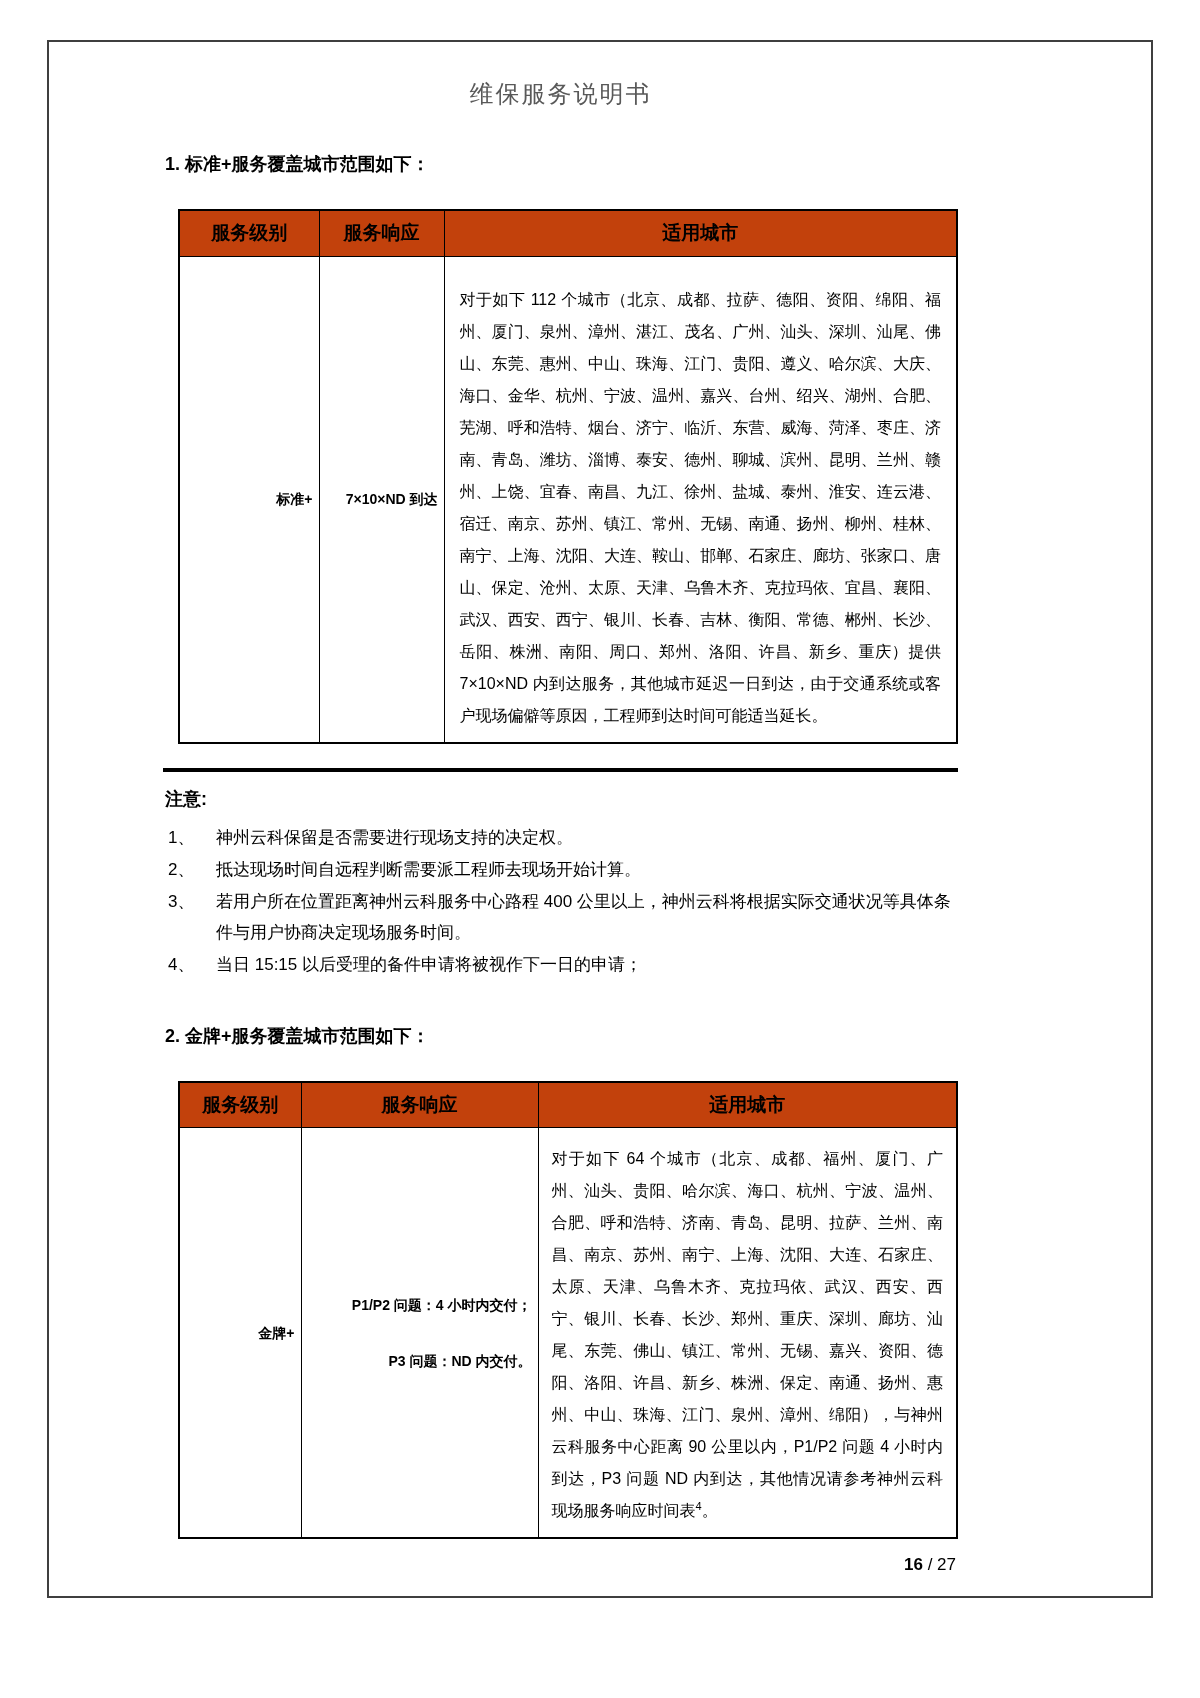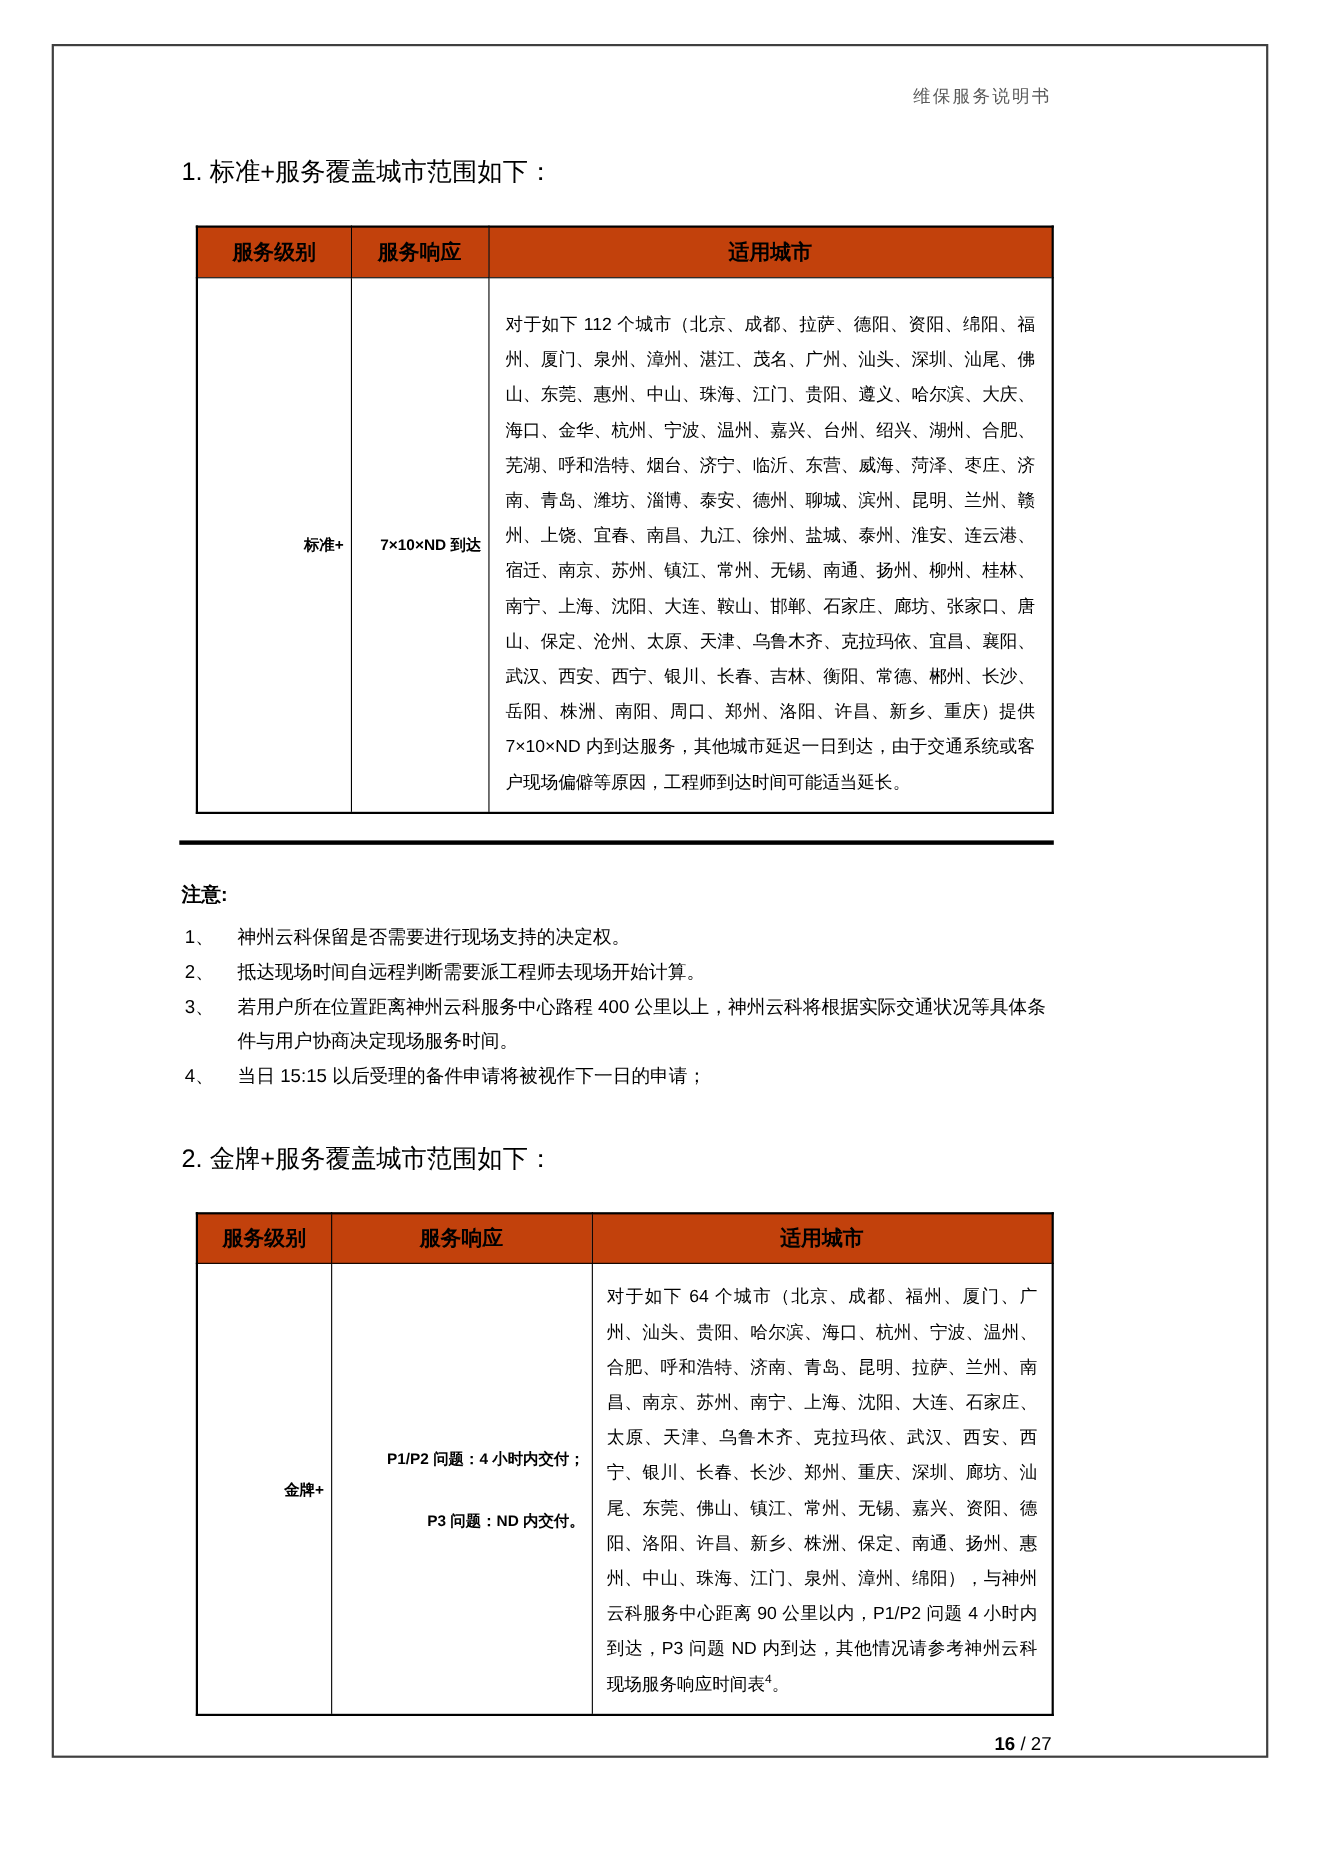--- a/index.html
+++ b/index.html
@@ -19,28 +19,28 @@
     width:1106px; height:1558px;
     border:2px solid #3f3f3f;
     pointer-events:none;
   }
   .content {
     position:relative;
     padding:0 244px 0 165px;
   }
   .doc-header {
     padding-top:78px;
-    text-align:right;
-    font-size:16px;
+    text-align:center;
+    font-size:24px;
     letter-spacing:2px;
     color:#595959;
   }
   .section-title {
-    font-size:23px;
-    font-weight:400;
+    font-size:18px;
+    font-weight:700;
   }
   .st1 { margin-top:42px; }
   .st2 { margin-top:44px; }
 
   table.svc-table {
     margin-left:13px;
     margin-top:33px;
     width:778px;
     border-collapse:collapse;
     border:2px solid #000;
@@ -77,21 +77,21 @@
   .t2 col.c1 { width:122px; } .t2 col.c2 { width:237px; } .t2 col.c3 { width:419px; }
   .t2 td.cell-cities { padding:15px 13px 10px 13px; }
   .resp-line2 { margin-top:26px; }
 
   .thick-divider {
     margin:24px -2px 0 -2px;
     border-top:4px solid #000;
     height:0;
   }
   .notes-title {
-    margin-top:33px;
+    margin-top:15px;
     font-size:18px;
     font-weight:700;
   }
   .notes { margin-top:11px; }
   .note-item {
     display:flex;
     font-size:17px;
     line-height:31px;
     margin-top:1px;
   }

